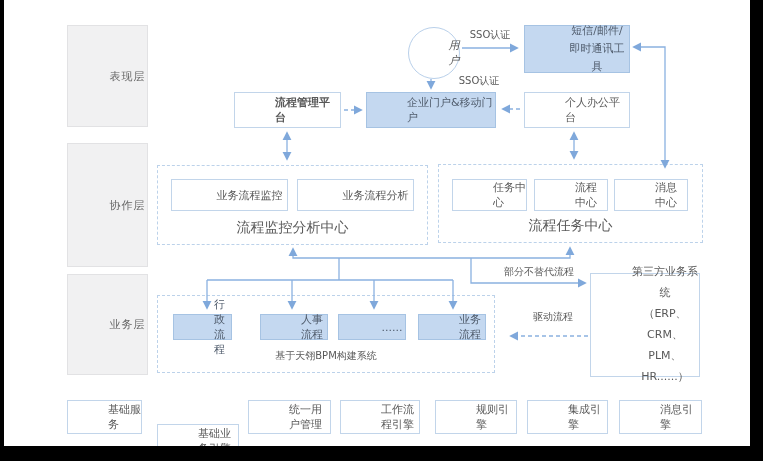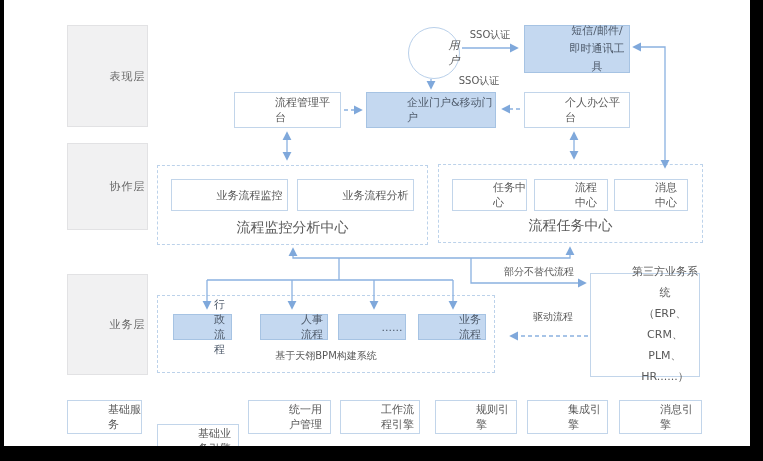--- a/index.html
+++ b/index.html
@@ -22,38 +22,38 @@
 
 <div id="stage">
 
   <div class="frame-strip" style="left:0;top:0;width:4px;height:461px;"></div>
   <div class="frame-strip" style="left:750px;top:0;width:13px;height:461px;"></div>
   <div class="frame-strip" style="left:0;top:446px;width:763px;height:15px;"></div>
 
   <div class="abs layer-box" style="left:67px;top:25px;width:81px;height:102px;">
     <span>表现层</span>
   </div>
-  <div class="abs layer-box" style="left:67px;top:143px;width:81px;height:87px;">
+  <div class="abs layer-box" style="left:67px;top:143px;width:81px;height:124px;">
     <span>协作层</span>
   </div>
   <div class="abs layer-box" style="left:67px;top:274px;width:81px;height:101px;">
     <span>业务层</span>
   </div>
 
   <div class="abs user-circle" style="left:408px;top:27px;width:52px;height:52px;font-style:italic;">
     <span>用户</span>
   </div>
   <div class="small-label" style="left:462px;top:28px;width:56px;">SSO认证</div>
   <div class="small-label" style="left:451px;top:74px;width:56px;">SSO认证</div>
 
   <div class="abs blue-box multi" style="left:524px;top:25px;width:106px;height:48px;">
     <span>短信/邮件/</span>
     <span>即时通讯工具</span>
   </div>
-  <div class="abs white-box" style="left:234px;top:92px;width:107px;height:36px;">
+  <div class="abs white-box" style="left:234px;top:92px;width:107px;height:36px;font-weight:bold;">
     <span>流程管理平台</span>
   </div>
   <div class="abs blue-box" style="left:366px;top:92px;width:130px;height:36px;">
     <span>企业门户&amp;移动门户</span>
   </div>
   <div class="abs white-box" style="left:524px;top:92px;width:106px;height:36px;">
     <span>个人办公平台</span>
   </div>
 
   <div class="abs dashed-box" style="left:157px;top:165px;width:271px;height:80px;">

